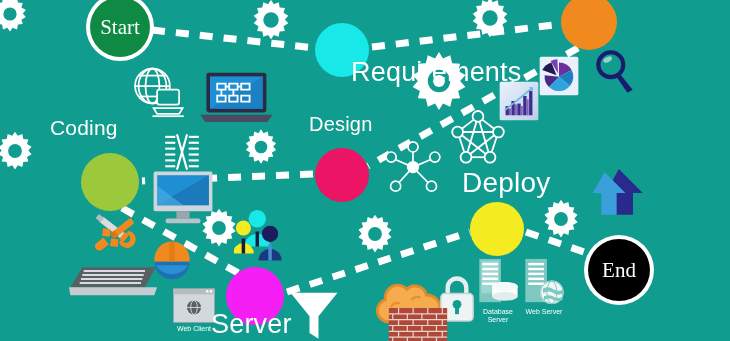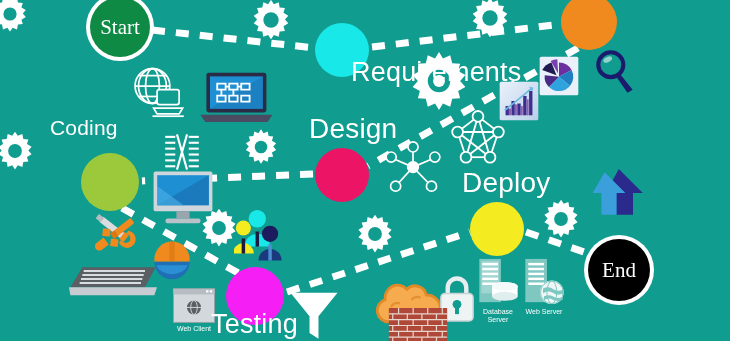--- a/index.html
+++ b/index.html
@@ -424,25 +424,25 @@
 
   <div class="node-circle" style="left:315px;top:23px;width:54px;height:54px;background:#19e8e8;"></div>
   <div class="stage-label" style="left:351px;top:17px;font-size:27px;margin-top:40px;">Requirements</div>
 
   <div class="node-circle" style="left:561px;top:-6px;width:56px;height:56px;background:#f08a1e;"></div>
 
   <div class="node-circle" style="left:81px;top:153px;width:58px;height:58px;background:#9cc93c;"></div>
   <div class="stage-label" style="left:50px;top:116px;font-size:21px;">Coding</div>
 
   <div class="node-circle" style="left:315px;top:148px;width:54px;height:54px;background:#ec1464;"></div>
-  <div class="stage-label" style="left:309px;top:113px;font-size:28px;">Design</div>
+  <div class="stage-label" style="left:309px;top:113px;font-size:20px;">Design</div>
 
   <div class="node-circle" style="left:470px;top:202px;width:54px;height:54px;background:#f4eb20;"></div>
   <div class="stage-label" style="left:462px;top:167px;font-size:28px;">Deploy</div>
 
   <div class="node-circle" style="left:226px;top:267px;width:58px;height:58px;background:#f51ef5;"></div>
-  <div class="stage-label" style="left:211px;top:309px;font-size:27px;">Testing</div>
+  <div class="stage-label" style="left:211px;top:309px;font-size:27px;">Server</div>
 
   <div class="node-circle ring" style="left:588px;top:239px;width:62px;height:62px;background:#000000;">
     <div class="node-text end-text">End</div>
   </div>
 
 </div>
 
 </body></html>

